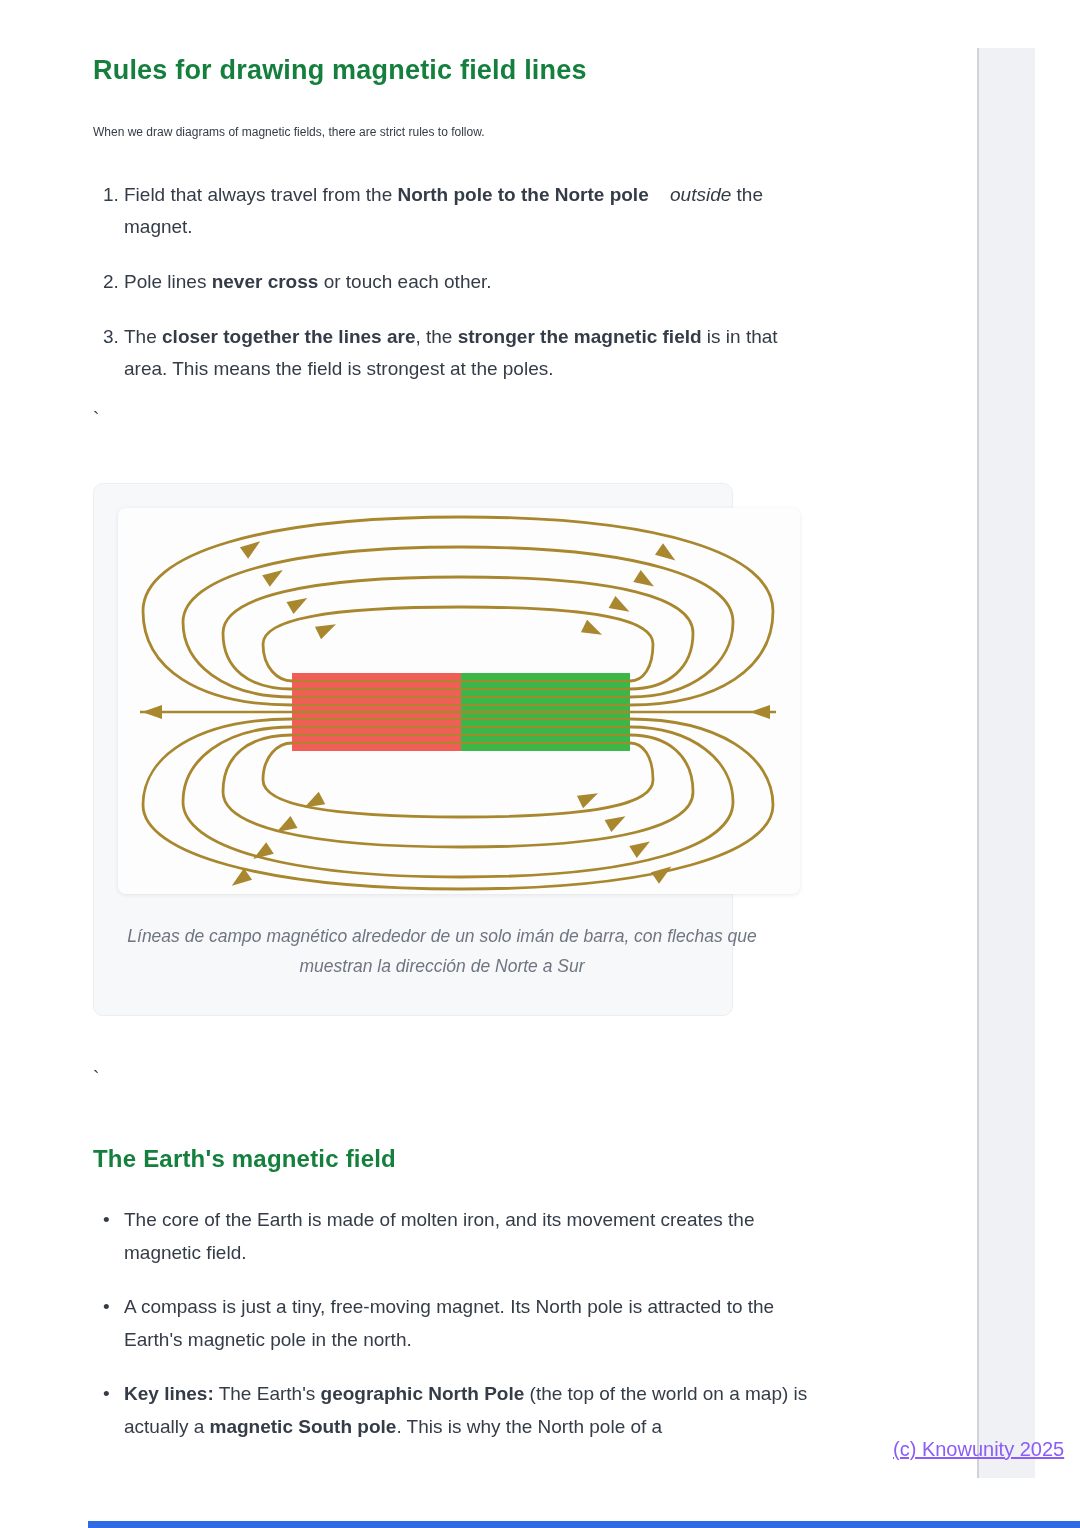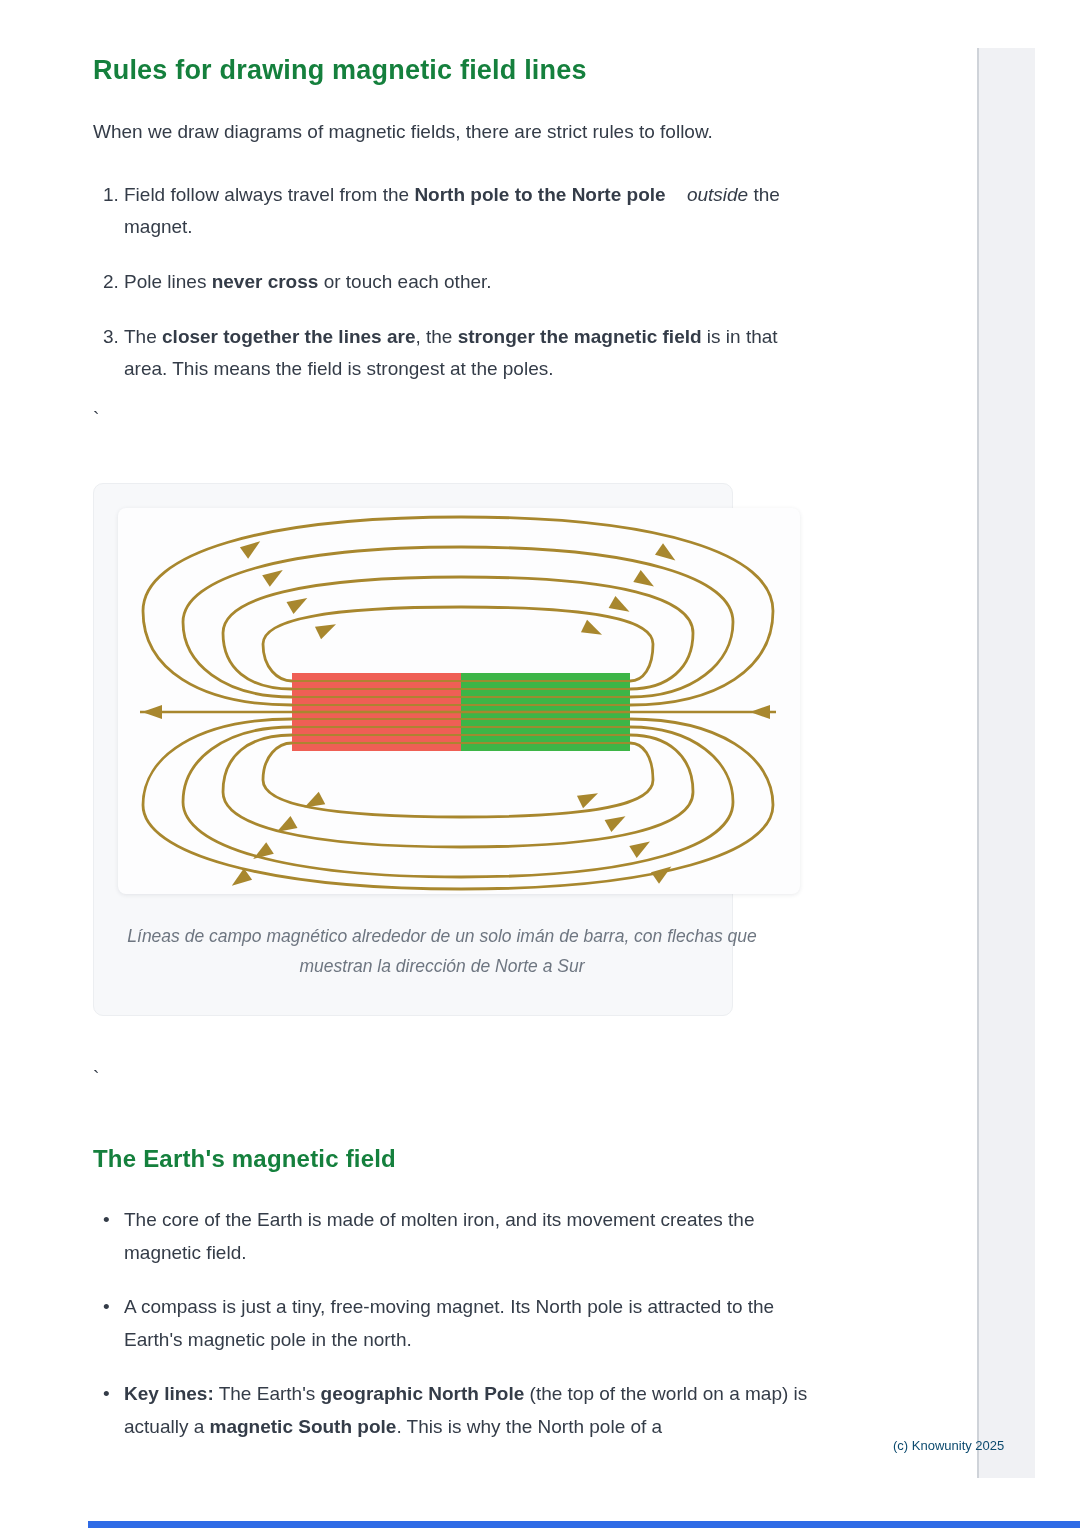--- a/index.html
+++ b/index.html
@@ -17,21 +17,21 @@
   }
   h1.section-heading {
     margin-top: 55px;
     font-size: 27px;
     font-weight: 700;
     color: #15803d;
     letter-spacing: 0.2px;
   }
   h1.section-heading.earth { margin-top: 0; font-size: 24px; }
   p.body-text {
-    font-size: 19px;
+    font-size: 12px;
     line-height: 34px;
     color: #343c48;
   }
   .intro { margin-top: 29px; }
   ol.rules-list { margin-top: 30px; list-style: none; }
   .list-item {
     display: flex;
     font-size: 19px;
     line-height: 32px;
     margin-bottom: 23px;
@@ -75,24 +75,25 @@
   .tick-2 { margin-top: 52px; }
   .earth-section { margin-top: 58px; }
   .earth-intro { margin-top: 31px; text-align: justify; }
   ul.earth-list { margin-top: 30px; list-style: none; }
   .earth-list .list-item { line-height: 33px; margin-bottom: 21px; }
   .earth-list .marker { font-size: 19px; }
   .footer-credit {
     position: absolute;
     left: 893px;
     top: 1438px;
-    font-size: 13px;
-    color: #0c4a6e;
+    font-size: 20px;
+    color: #8b5cf6;
     white-space: nowrap;
     z-index: 3;
+    text-decoration: underline;
   }
   .right-scroll-strip {
     position: absolute;
     left: 977px;
     top: 48px;
     width: 58px;
     height: 1430px;
     background: #f0f1f4;
     border-left: 2px solid #cfd3d9;
     z-index: 2;
@@ -114,21 +115,21 @@
 
 <div class="content">
 
   <h1 class="section-heading">Rules for drawing magnetic field lines</h1>
 
   <p class="body-text intro">When we draw diagrams of magnetic fields, there are strict rules to follow.</p>
 
   <ol class="rules-list">
     <li class="list-item">
       <span class="marker">1.</span>
-      <span class="item-text"><span>Field follow always travel from the </span><b>North pole to the Norte pole</b><span> </span><i>outside</i><span> the magnet.</span></span>
+      <span class="item-text"><span>Field that always travel from the </span><b>North pole to the Norte pole</b><span> </span><i>outside</i><span> the magnet.</span></span>
     </li>
     <li class="list-item">
       <span class="marker">2.</span>
       <span class="item-text"><span>Pole lines </span><b>never cross</b><span> or touch each other.</span></span>
     </li>
     <li class="list-item">
       <span class="marker">3.</span>
       <span class="item-text"><span>The </span><b>closer together the lines are</b><span>, the </span><b>stronger the magnetic field</b><span> is in that area. This means the field is strongest at the poles.</span></span>
     </li>
   </ol>

